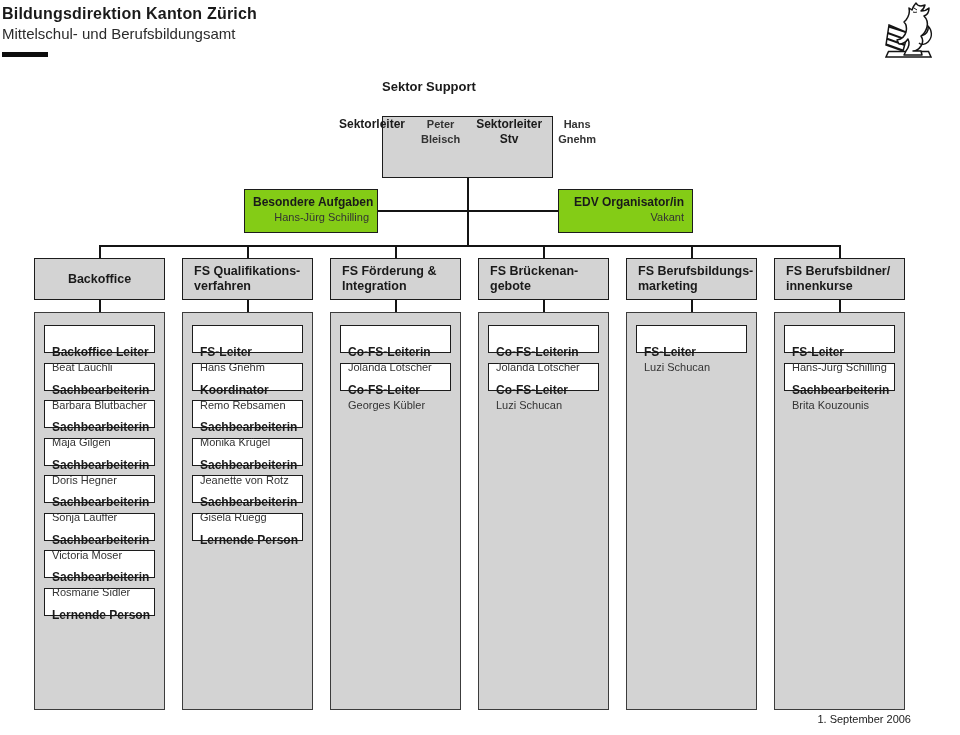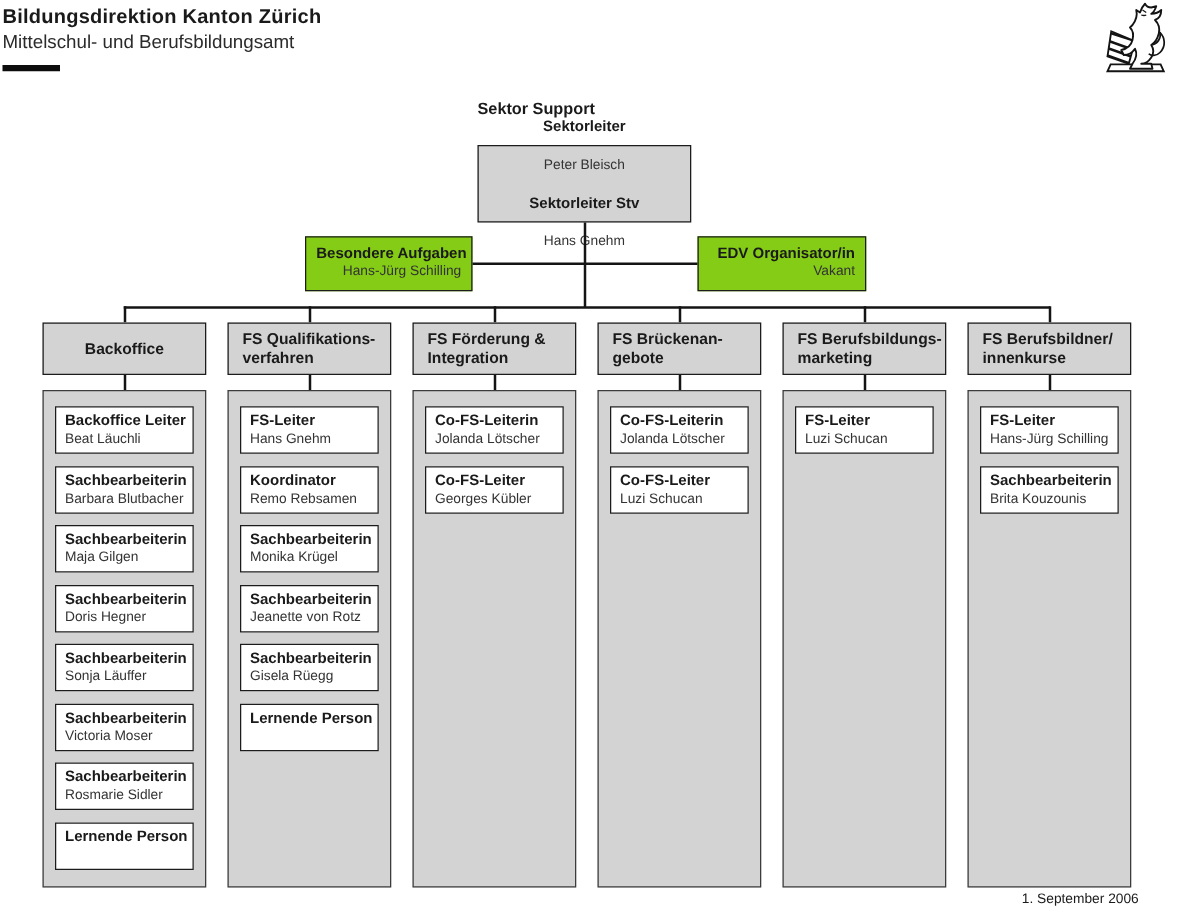--- a/index.html
+++ b/index.html
@@ -11,24 +11,24 @@
   .org1{left:2px;top:5px;font-size:16px;font-weight:bold;letter-spacing:.2px;}
   .org2{left:2px;top:25px;font-size:15px;color:#2b2b2b;}
   .rule{left:2px;top:52px;width:46px;height:4.5px;background:#0d0d0d;}
   .logo{left:876px;top:1px;}
 
   
   .title{left:382px;top:79px;width:171px;text-align:left;font-weight:bold;font-size:13px;}
 
   
   .leadbox{left:382px;top:116px;width:171px;height:62px;background:#d3d3d3;
-           border:1.6px solid #1c1c1c;box-sizing:border-box;display:flex;flex-direction:column;
+           border:1.6px solid #1c1c1c;box-sizing:border-box;display:flex;flex-direction:row;
            justify-content:center;text-align:center;gap:16px;}
   .leadbox .b{font-weight:bold;font-size:12px;line-height:14.5px;}
-  .leadbox .r{font-size:11px;line-height:14.5px;color:#333;}
+  .leadbox .r{font-size:11px;line-height:14.5px;color:#333;font-weight:bold;}
 
   
   .staff{background:#84cc16;border:1.6px solid #1c1c1c;box-sizing:border-box;padding:5px 8px 0;text-align:right;}
   .staff .role{font-weight:bold;font-size:12px;line-height:15px;white-space:nowrap;}
   .staff .name{font-size:11px;line-height:14px;color:#333;white-space:nowrap;}
   .staff.left{left:244px;top:189px;width:134px;height:44px;}
   .staff.right{left:558px;top:189px;width:135px;height:44px;}
 
   
   .line{background:#141414;}
@@ -40,22 +40,22 @@
   .cols{left:34px;top:245px;width:871px;height:465px;display:flex;justify-content:space-between;}
   .column{width:131px;display:flex;flex-direction:column;}
   .stub{width:2px;background:#141414;align-self:center;}
   .stub.top{height:13px;}
   .stub.mid{height:12px;}
   .headbox{height:42px;background:#d3d3d3;border:1.6px solid #1c1c1c;box-sizing:border-box;
            display:flex;flex-direction:column;justify-content:center;padding-left:11px;
            font-weight:bold;font-size:12.5px;line-height:15px;}
   .headbox.center{padding-left:0;text-align:center;}
   .panel{flex:1;background:#d3d3d3;border:1.2px solid #3c3c3c;box-sizing:border-box;padding-top:12px;}
-  .pbox{height:38px;margin:0 9px 9.5px;background:#fff;border:1.5px solid #1c1c1c;
-        box-sizing:border-box;padding:2px 7px 0;}
+  .pbox{height:28px;margin:0 9px 9.5px;background:#fff;border:1.5px solid #1c1c1c;
+        box-sizing:border-box;padding:18px 7px 0;}
   .pbox .role{font-weight:bold;font-size:12px;line-height:16px;white-space:nowrap;}
   .pbox .name{font-size:11px;line-height:14px;color:#333;white-space:nowrap;}
 
   
   .date{right:49px;top:713px;font-size:11px;}
 </style>
 </head>
 <body>
 
 <div class="canvas">

